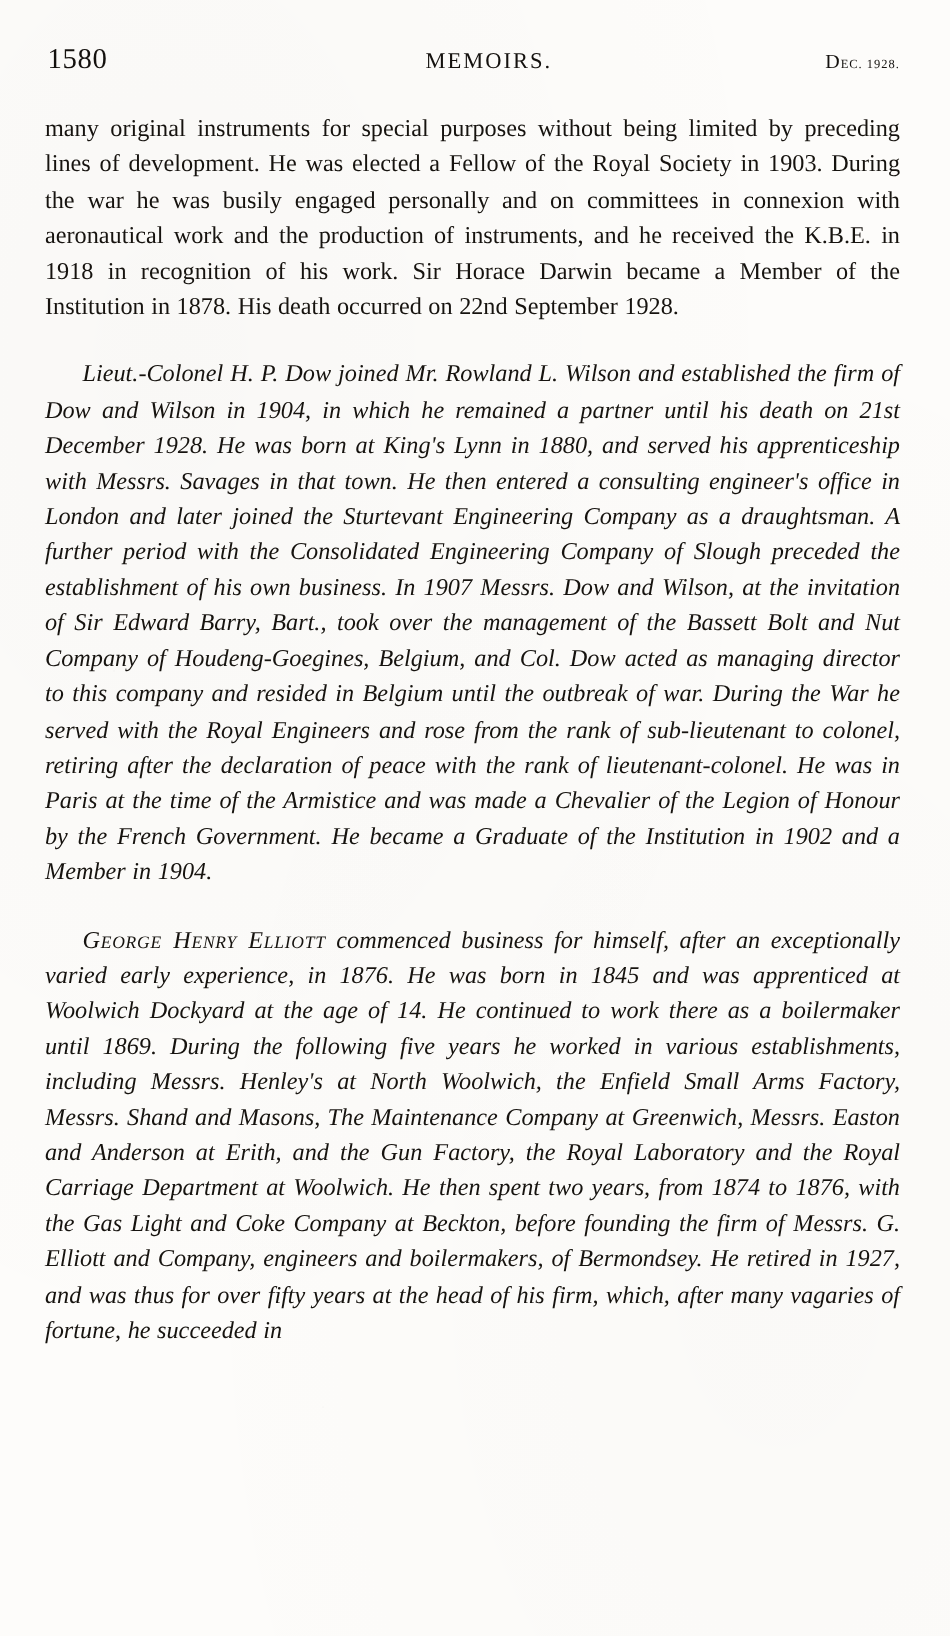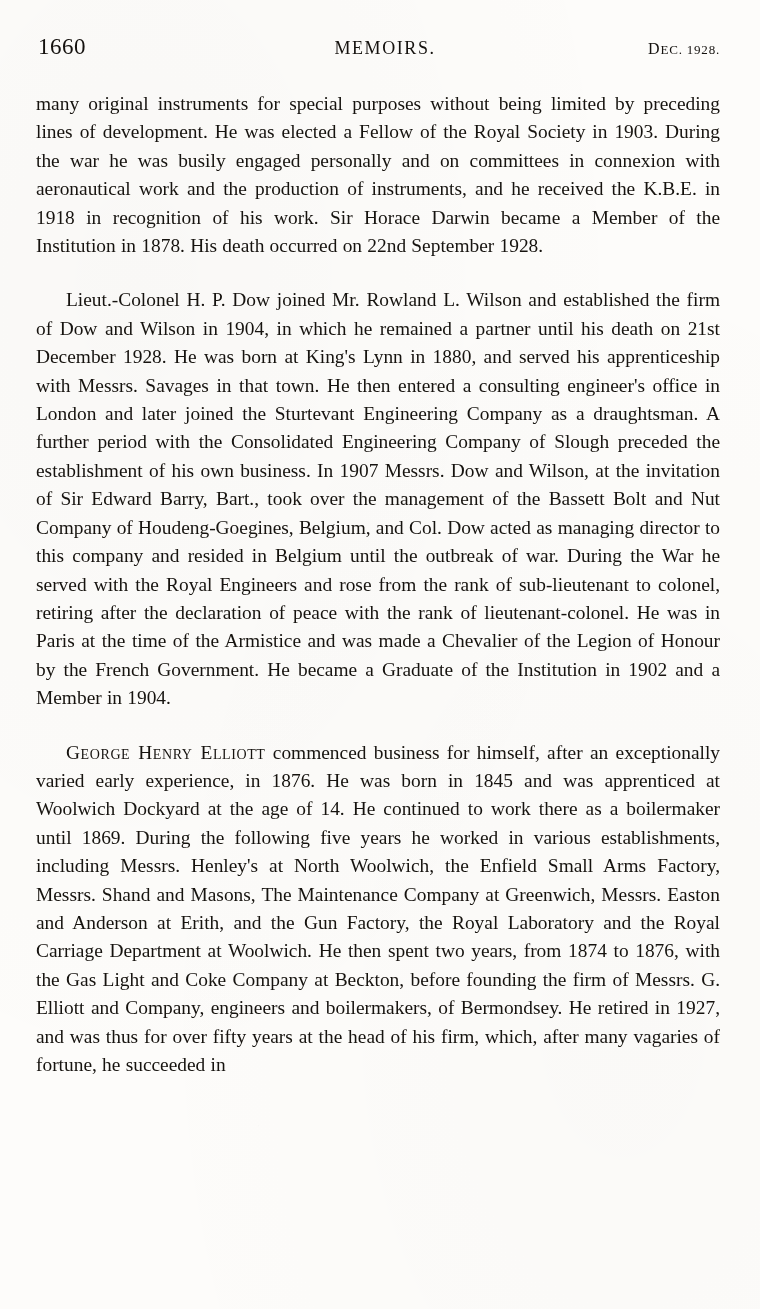--- a/index.html
+++ b/index.html
@@ -45,40 +45,41 @@
     color: #14110e;
     margin-left: 36px;
   }
   .issue-date {
     font-size: 16px;
     letter-spacing: 0.8px;
     text-transform: uppercase;
     color: #14110e;
   }
   .issue-date .small {
-    font-size: 13px;
+    font-size: 10px;
   }
   .body-col {
     width: 688px;
     margin: 0 auto;
   }
   p.para {
     margin: 0 4px 26px 0;
     font-size: 19.4px;
     line-height: 28.4px;
     text-align: justify;
     text-justify: inter-word;
     word-spacing: 0.4px;
     color: #16130f;
   }
   p.para:last-child {
     margin-bottom: 0;
   }
   p.indent {
     text-indent: 30px;
+    font-style: italic;
   }
   .smallcaps {
     font-variant: small-caps;
     letter-spacing: 0.6px;
   }
   .noise {
     position: absolute;
     inset: 0;
     pointer-events: none;
     opacity: 0.35;
@@ -88,21 +89,21 @@
       radial-gradient(circle at 88% 64%, rgba(0,0,0,0.04) 0.5px, rgba(0,0,0,0) 1px),
       radial-gradient(circle at 34% 86%, rgba(0,0,0,0.04) 0.5px, rgba(0,0,0,0) 1px);
   }
 </style>
 </head>
 <body>
 
 <div class="page">
 
   <div class="header">
-    <div class="folio">1660</div>
+    <div class="folio">1580</div>
     <div class="running-title">MEMOIRS.</div>
     <div class="issue-date">
       <span>D</span><span class="small">EC. 1928.</span>
     </div>
   </div>
 
   <div class="body-col">
 
     <p class="para">many original instruments for special purposes without being limited by preceding lines of development. He was elected a Fellow of the Royal Society in 1903. During the war he was busily engaged personally and on committees in connexion with aeronautical work and the production of instruments, and he received the K.B.E. in 1918 in recognition of his work. Sir Horace Darwin became a Member of the Institution in 1878. His death occurred on 22nd September 1928.</p>
 

